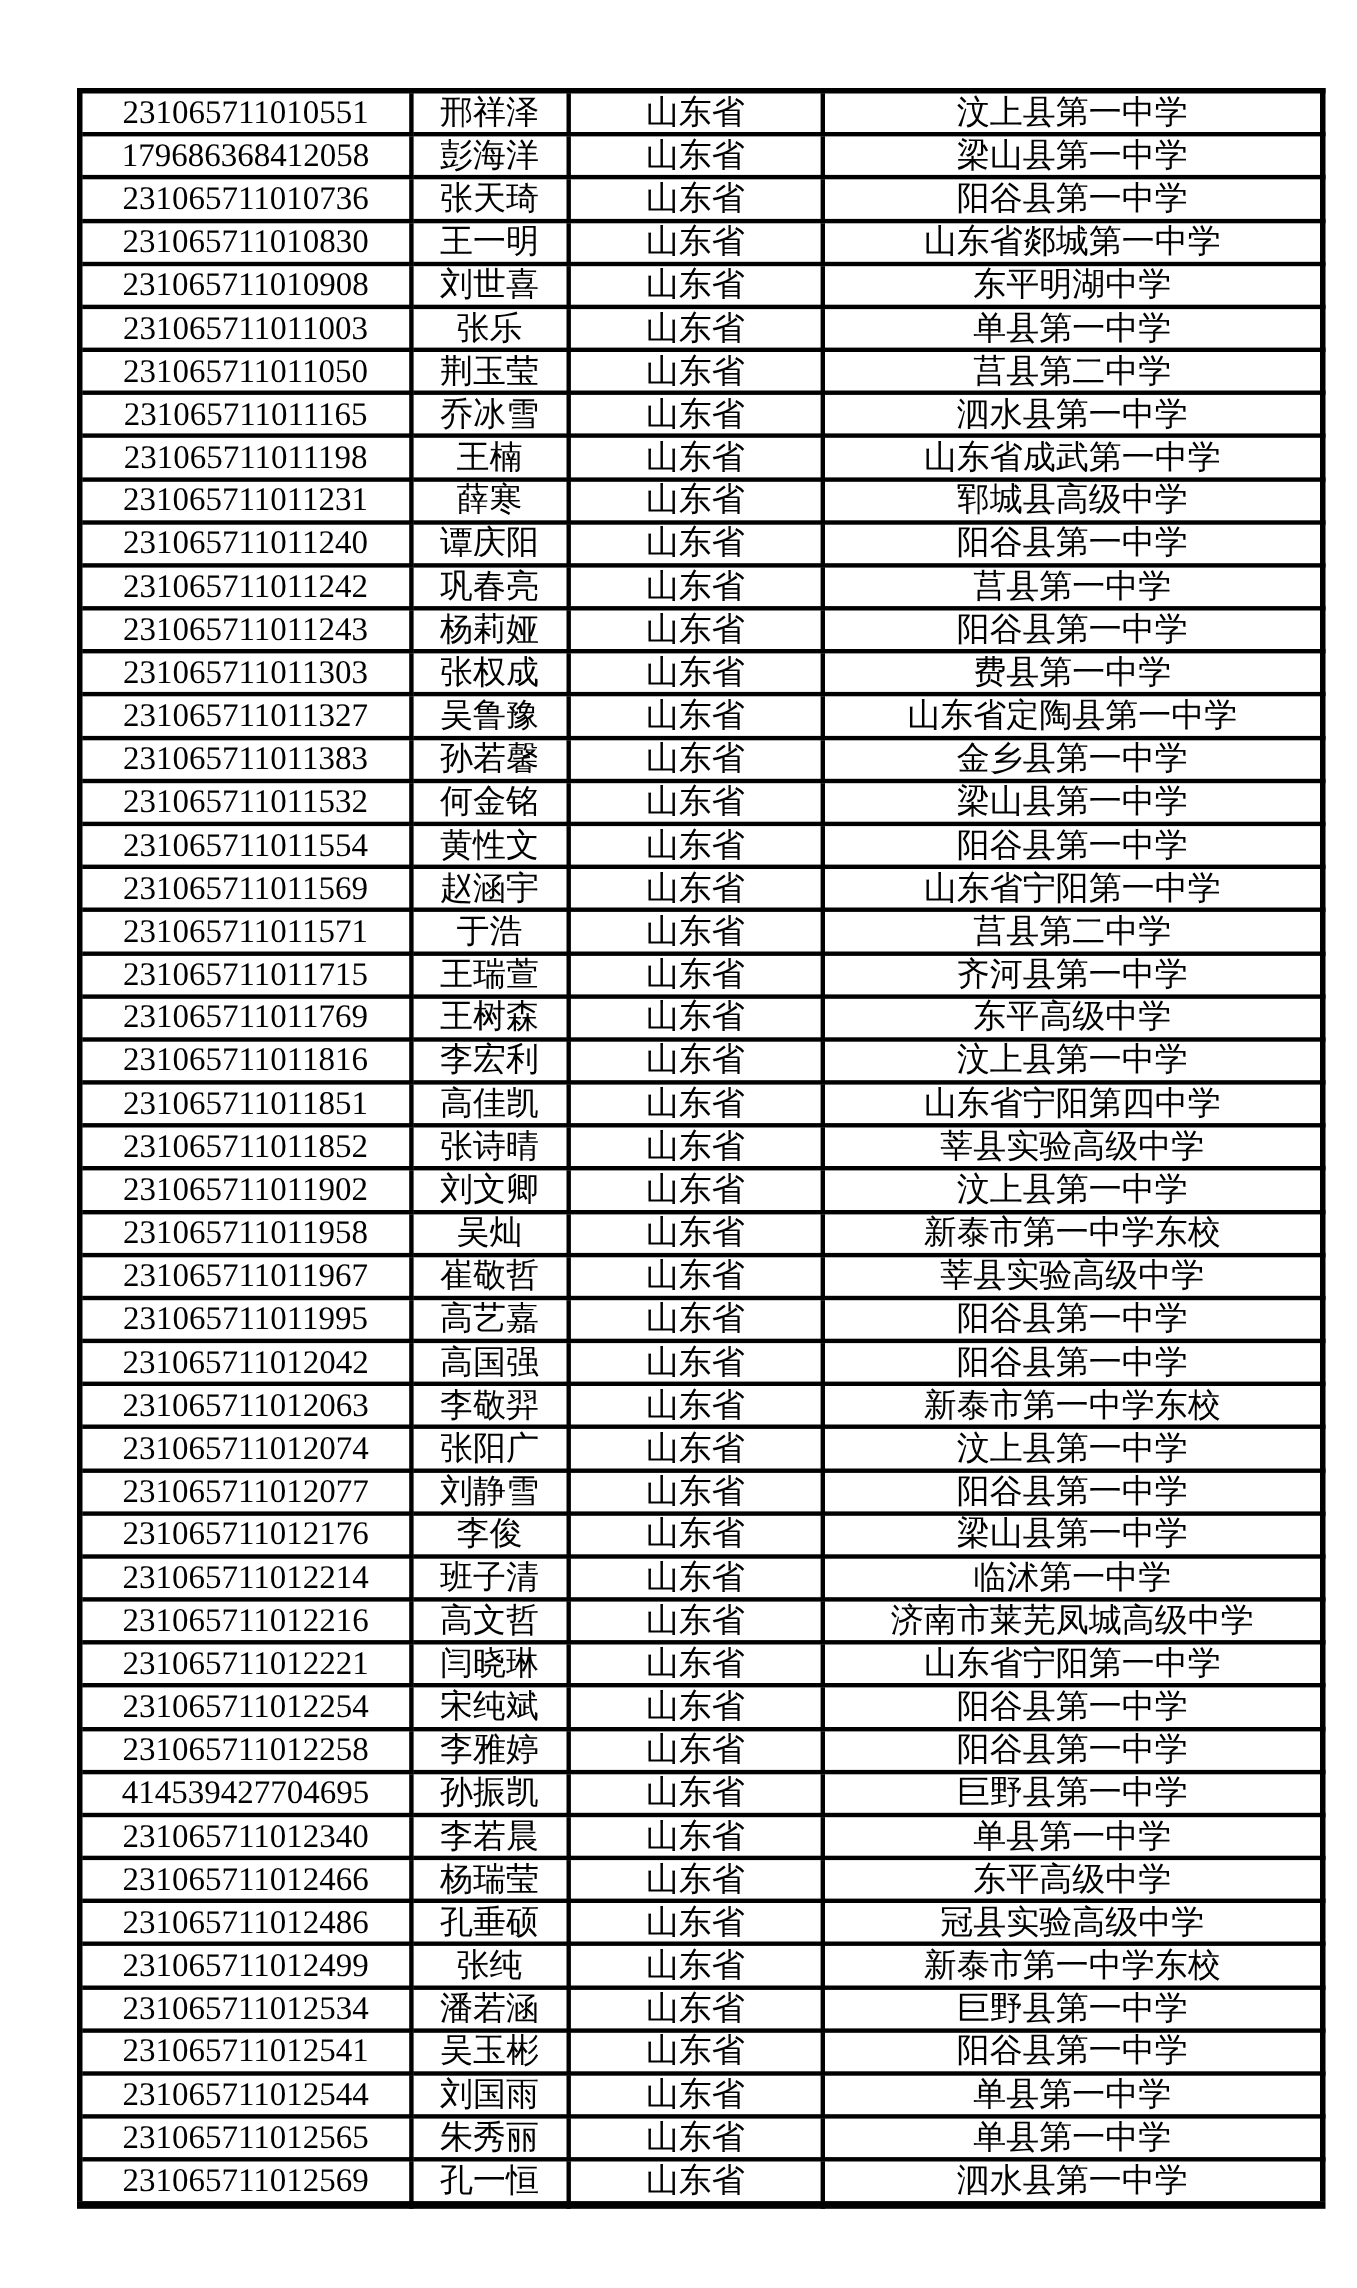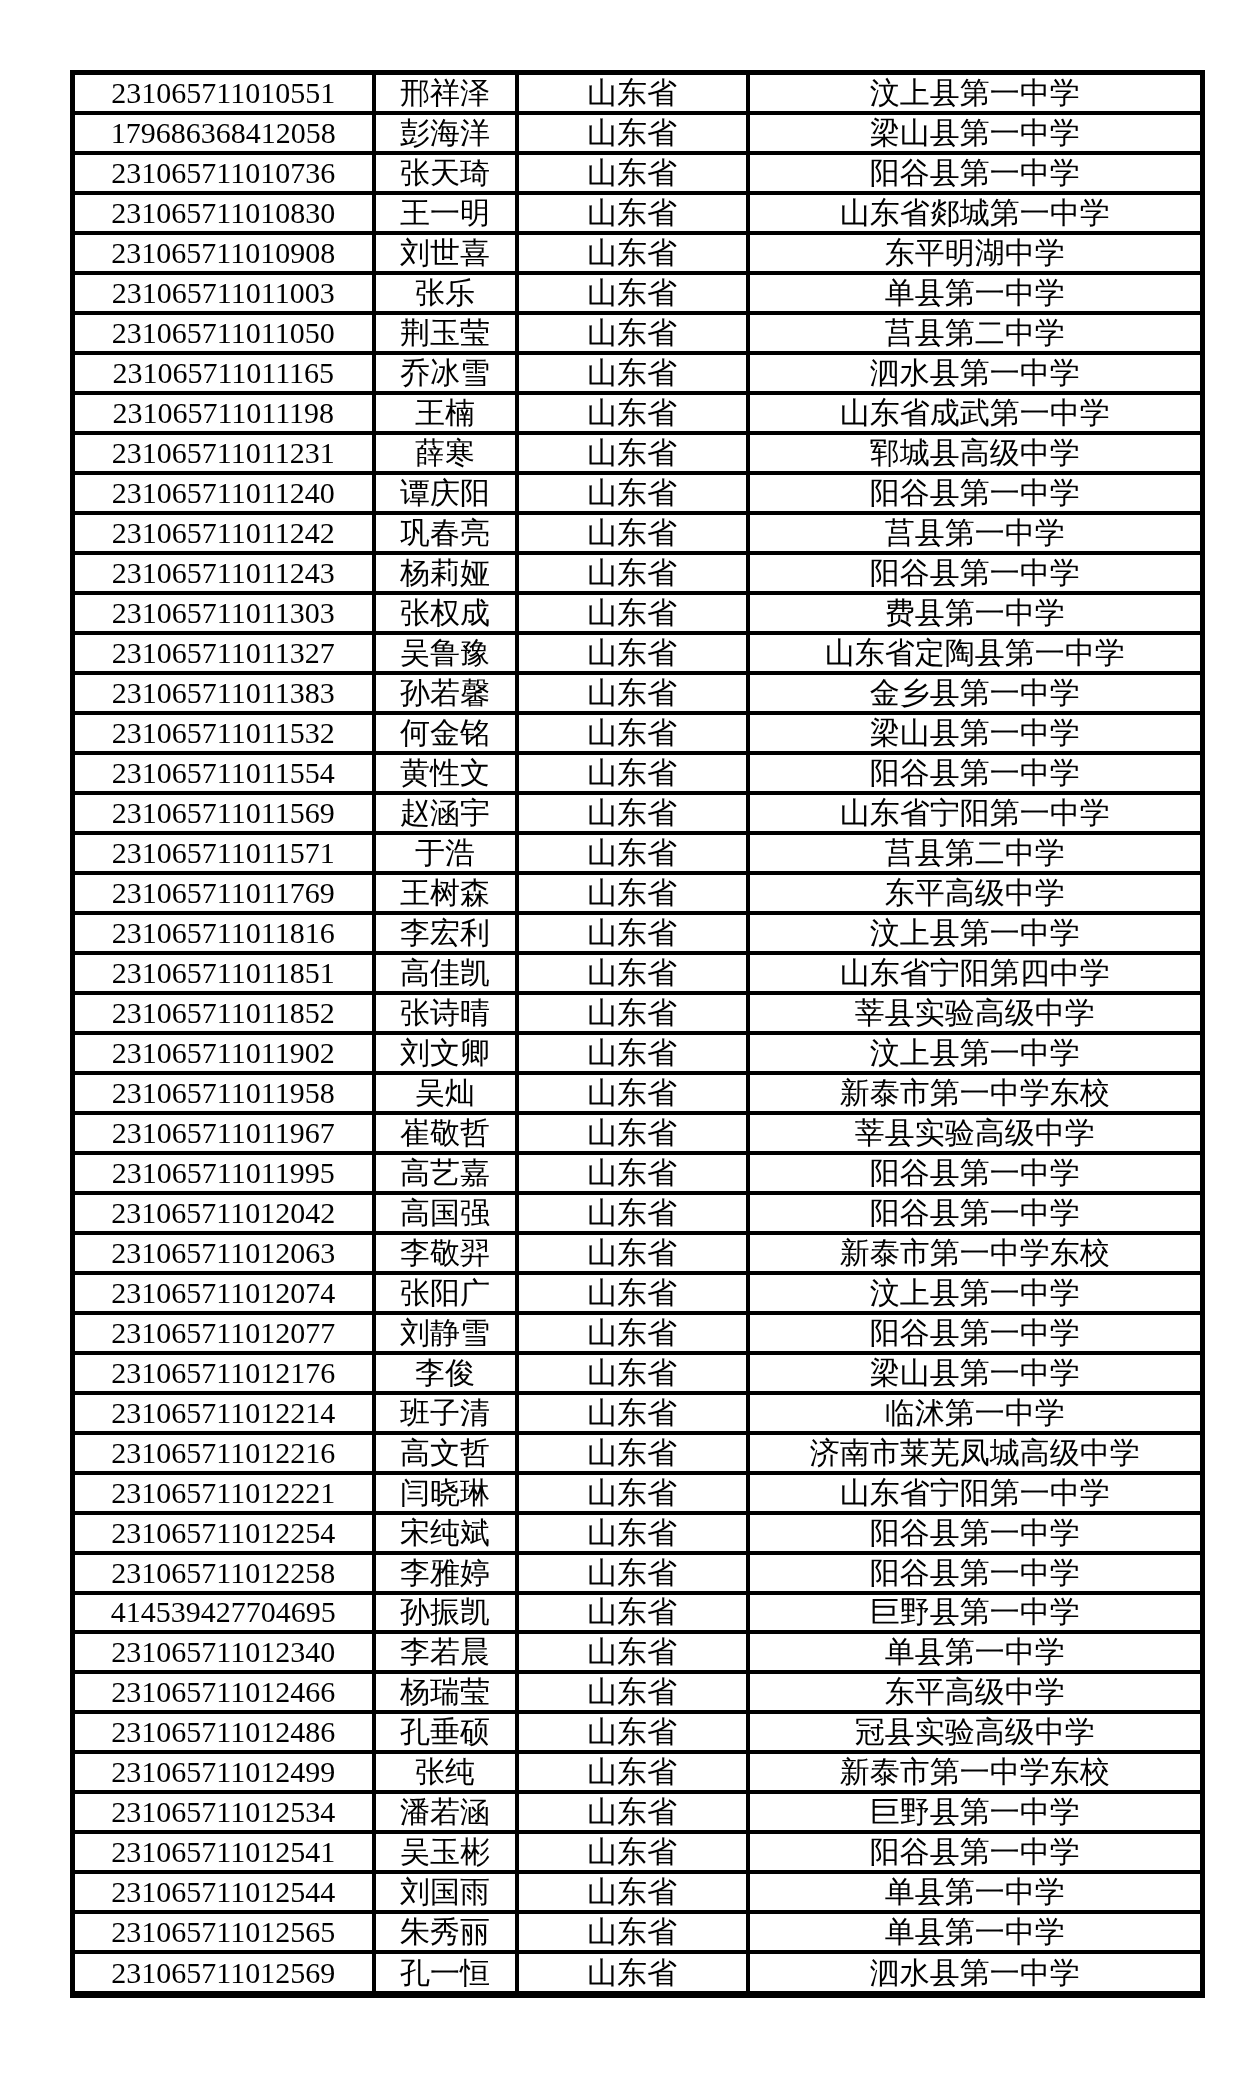--- a/index.html
+++ b/index.html
@@ -12,21 +12,21 @@
   .page {
     position: relative;
     width: 1234px;
     height: 2080px;
     background: #ffffff;
     overflow: hidden;
   }
   table.roster {
     position: absolute;
     left: 70px;
-    top: 70px;
+    top: 80px;
     width: 1130px;
     height: 1928px;
     border-collapse: collapse;
     table-layout: fixed;
     background: #ffffff;
   }
   table.roster td {
     border: 4px solid #000000;
     text-align: center;
     vertical-align: middle;
@@ -189,20 +189,26 @@
     <td class="school-cell">山东省宁阳第一中学</td>
   </tr>
 
   <tr>
     <td class="id-cell">231065711011571</td>
     <td class="name-cell">于浩</td>
     <td class="province-cell">山东省</td>
     <td class="school-cell">莒县第二中学</td>
   </tr>
 
+  <tr>
+    <td class="id-cell">231065711011715</td>
+    <td class="name-cell">王瑞萱</td>
+    <td class="province-cell">山东省</td>
+    <td class="school-cell">齐河县第一中学</td>
+  </tr>
 
   <tr>
     <td class="id-cell">231065711011769</td>
     <td class="name-cell">王树森</td>
     <td class="province-cell">山东省</td>
     <td class="school-cell">东平高级中学</td>
   </tr>
 
 
   <tr>

